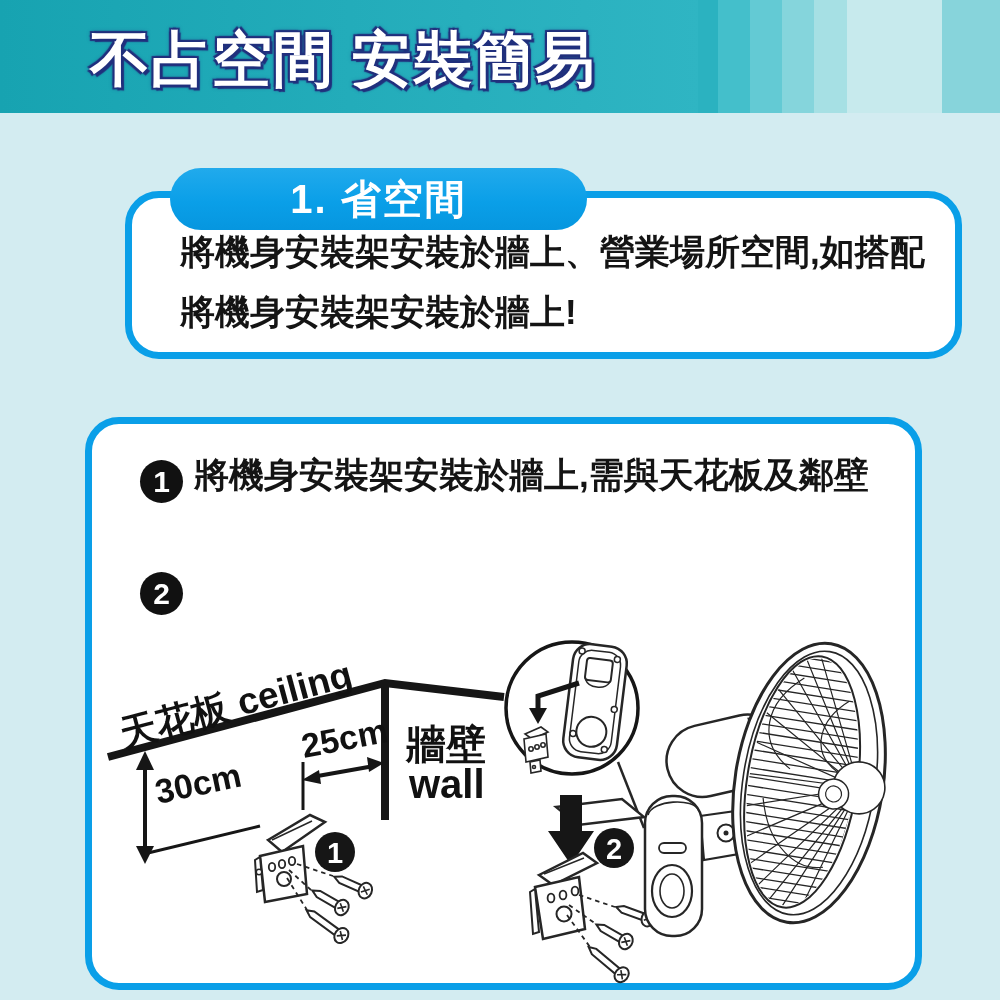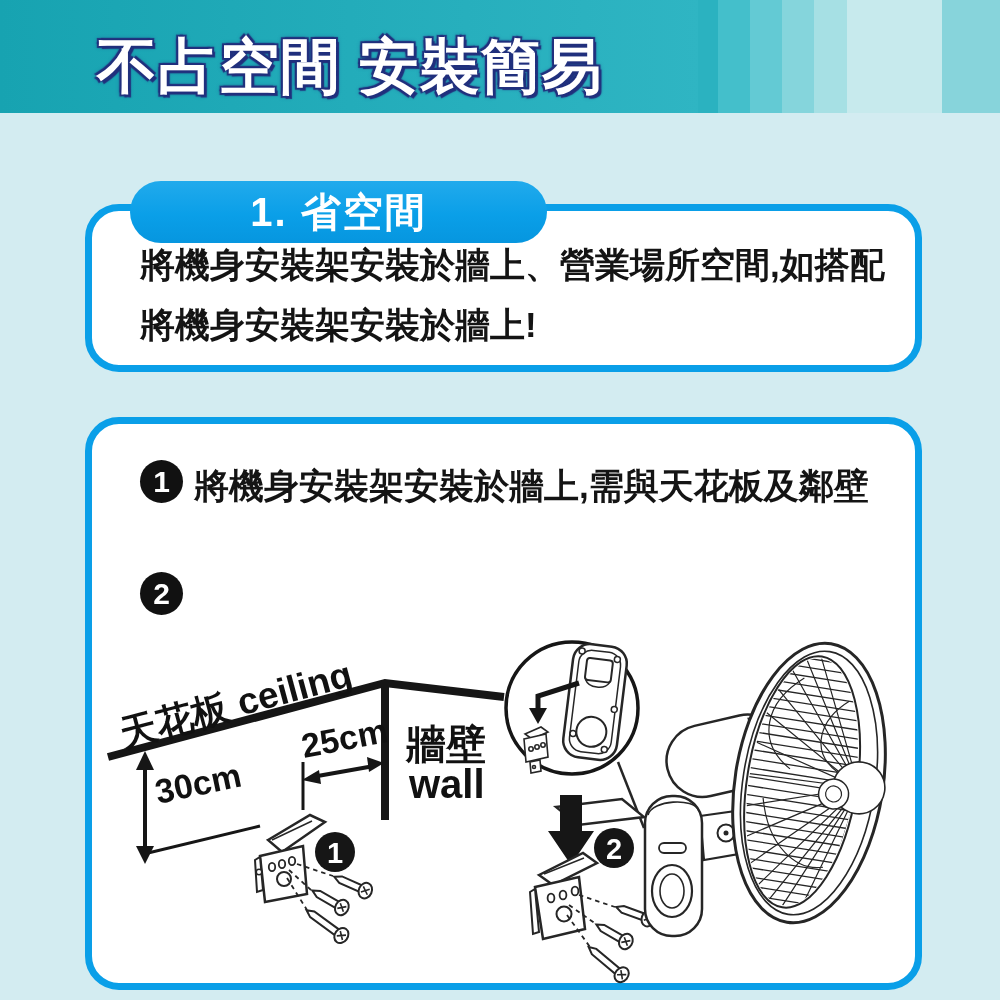--- a/index.html
+++ b/index.html
@@ -15,30 +15,30 @@
   }
   .banner-stripes{
     position:absolute;right:0;top:0;width:302px;height:113px;
     background:linear-gradient(90deg,
       #2bb2c0 0 20px,#44bfcb 20px 52px,#63cad4 52px 84px,
       #85d5dc 84px 116px,#a6e0e4 116px 149px,#c7eaed 149px 244px,
       #87d4db 244px 302px);
   }
   .banner-title{
     position:absolute;left:82px;top:50%;transform:translateY(-55%);
-    margin:15px;font-size:60px;font-weight:800;letter-spacing:1px;color:#ffffff;
+    margin:8px;font-size:60px;font-weight:800;letter-spacing:1px;color:#ffffff;
     text-shadow:0 0 5px #21307d,3px 3px 1px #21307d,-2px 2px 1px #21307d,2px -2px 1px #21307d,-2px -2px 1px #21307d;
     white-space:nowrap;
   }
   
   .card{
     position:absolute;left:85px;width:837px;background:#ffffff;
     border:7px solid #0a9fe8;border-radius:34px;box-sizing:border-box;
   }
-  .card-1{top:204px;height:168px;}
+  .card-1{top:191px;height:168px;margin-left:40px;}
   .card-2{top:417px;height:573px;}
   .pill{
     position:absolute;top:-30px;height:62px;border-radius:31px;
     background:linear-gradient(180deg,#21aaec 0%,#0a9fe8 55%,#0696df 100%);
     color:#ffffff;font-size:40px;font-weight:bold;letter-spacing:2px;
     display:flex;align-items:center;justify-content:center;white-space:nowrap;
   }
   .pill-1{left:38px;width:417px;}
   .pill-2{left:37px;width:434px;}
   .card-text{
@@ -49,21 +49,21 @@
   .step-badge{
     position:absolute;width:43px;height:43px;border-radius:50%;
     background:#111111;color:#ffffff;font-size:30px;font-weight:bold;
     display:flex;align-items:center;justify-content:center;
   }
   .step-line{
     position:absolute;font-size:35px;font-weight:700;color:#141414;
     white-space:nowrap;letter-spacing:0px;
   }
   .b1{left:48px;top:36px;}
-  .l11{left:102px;top:39px;}
+  .l11{left:102px;top:28px;}
   .l12{left:102px;top:97px;}
   .b2{left:48px;top:148px;}
   .l21{left:102px;top:151px;}
   
   .diagram{position:absolute;left:88px;top:600px;}
   .diagram text{font-family:"Liberation Sans","DejaVu Sans",sans-serif;fill:#111111;}
 </style>
 </head>
 <body>
 

